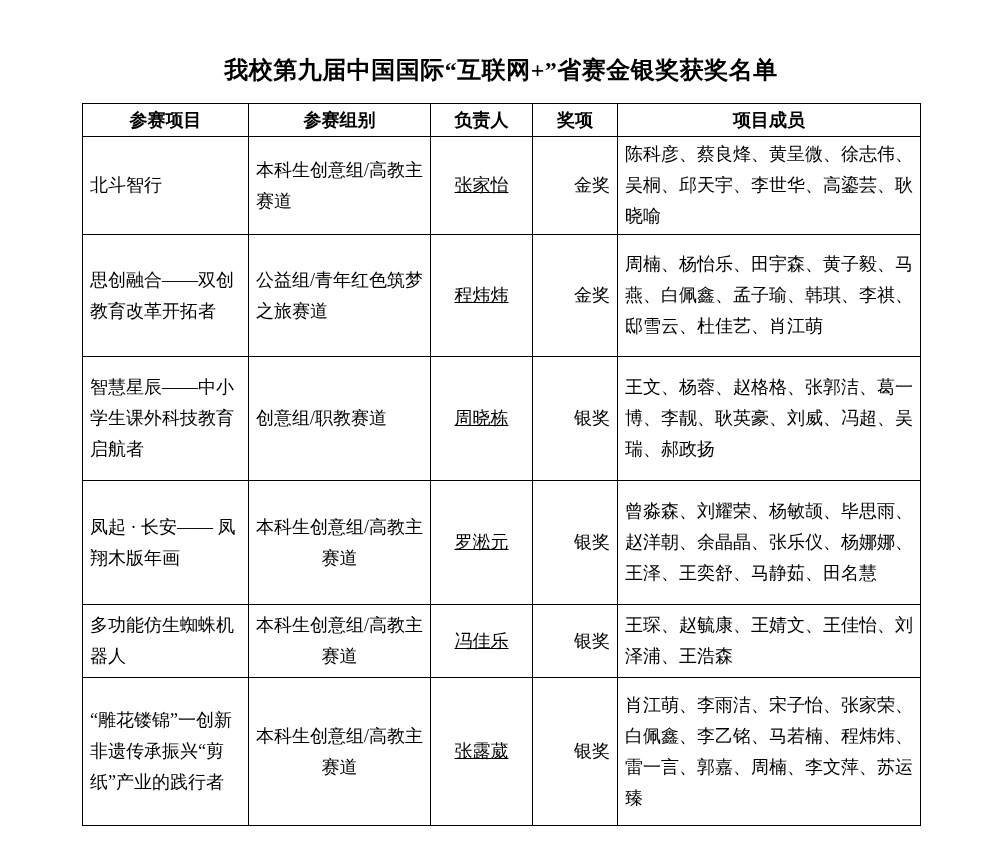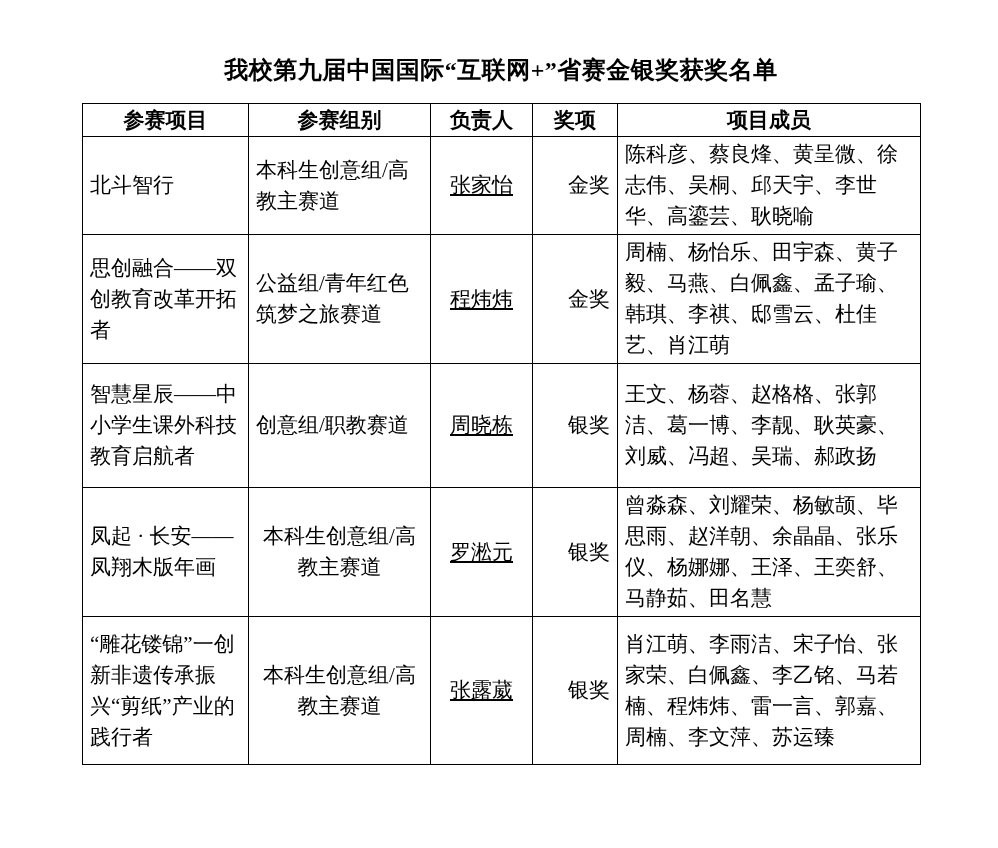--- a/index.html
+++ b/index.html
@@ -39,21 +39,21 @@
     table-layout: fixed;
   }
   table.awards col.c1 { width: 166px; }
   table.awards col.c2 { width: 182px; }
   table.awards col.c3 { width: 102px; }
   table.awards col.c4 { width: 85px; }
   table.awards col.c5 { width: 303px; }
   table.awards th,
   table.awards td {
     border: 1.5px solid #000000;
-    font-size: 21px;
+    font-size: 18px;
     line-height: 31px;
     vertical-align: middle;
     padding: 2px 7px;
     word-break: break-all;
     overflow-wrap: anywhere;
   }
   table.awards th {
     font-weight: bold;
     text-align: center;
     height: 32px;
@@ -119,20 +119,27 @@
         <td class="cell-award">银奖</td>
         <td class="cell-members">王文、杨蓉、赵格格、张郭洁、葛一博、李靓、耿英豪、刘威、冯超、吴瑞、郝政扬</td>
       </tr>
       <tr class="r4">
         <td class="cell-project">凤起 · 长安—— 凤翔木版年画</td>
         <td class="cell-group">本科生创意组/高教主赛道</td>
         <td class="cell-leader">罗淞元</td>
         <td class="cell-award">银奖</td>
         <td class="cell-members">曾淼森、刘耀荣、杨敏颉、毕思雨、赵洋朝、余晶晶、张乐仪、杨娜娜、王泽、王奕舒、马静茹、田名慧</td>
       </tr>
+      <tr class="r5">
+        <td class="cell-project">多功能仿生蜘蛛机器人</td>
+        <td class="cell-group">本科生创意组/高教主赛道</td>
+        <td class="cell-leader">冯佳乐</td>
+        <td class="cell-award">银奖</td>
+        <td class="cell-members">王琛、赵毓康、王婧文、王佳怡、刘泽浦、王浩森</td>
+      </tr>
       <tr class="r6">
         <td class="cell-project">“雕花镂锦”一创新非遗传承振兴“剪纸”产业的践行者</td>
         <td class="cell-group">本科生创意组/高教主赛道</td>
         <td class="cell-leader">张露葳</td>
         <td class="cell-award">银奖</td>
         <td class="cell-members">肖江萌、李雨洁、宋子怡、张家荣、白佩鑫、李乙铭、马若楠、程炜炜、雷一言、郭嘉、周楠、李文萍、苏运臻</td>
       </tr>
     </tbody>
   </table>
 

